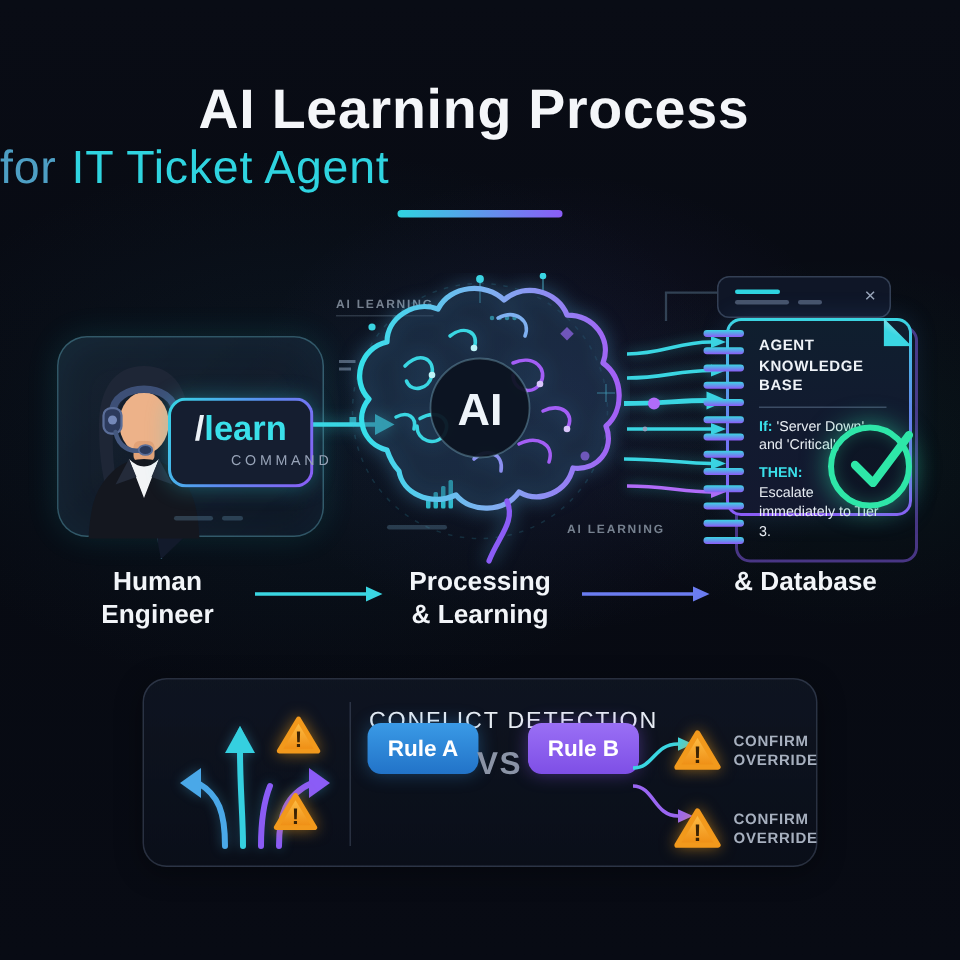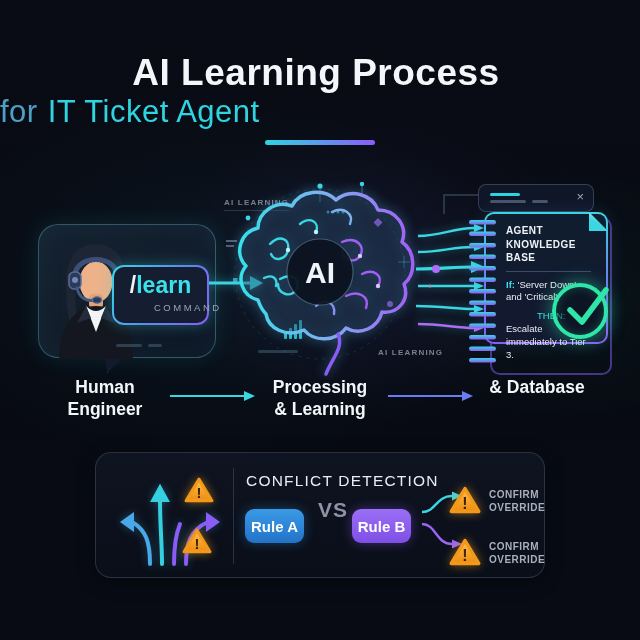--- a/index.html
+++ b/index.html
@@ -63,38 +63,38 @@
                linear-gradient(180deg,#3ad6e2 0%,#6b7cf0 55%,#8b5cf6 100%) border-box;
     box-shadow:0 0 18px rgba(80,140,220,.18); z-index:5; padding:10px 8px 8px 20px;}
   .fold{ position:absolute; right:-2px; top:-2px; width:19px; height:19px;
     background:linear-gradient(205deg,#bfeef4,#3ad6e2 60%); clip-path:polygon(0 0,100% 100%,0 100%);}
   .nb-h{ font-size:10px; font-weight:bold; color:#eef2f7; letter-spacing:.4px; line-height:1.35;}
   .nb-div{ margin:6px 0 5px 0; height:1px; background:rgba(140,170,200,.35); width:92%;}
   .nb-badge{ font-size:10px; font-weight:bold; color:#2fe8c9; letter-spacing:.4px;}
   .nb-rule{ margin-top:7px; font-size:9.5px; line-height:1.35; color:#e8edf3; width:84px;}
   .nb-rule .kw{ color:#3ae0ea; font-weight:bold;}
   .nb-then{ margin-top:6px; font-size:9.5px; line-height:1.35; color:#e8edf3; width:80px;}
-  .nb-then .kw{ color:#3ae0ea; font-weight:normal; display:block;margin-left:31px;}
+  .nb-then .kw{ color:#3ae0ea; font-weight:bold; display:block;}
   .check{ position:absolute; left:552px; top:283px; width:56px; height:56px; border-radius:50%;
     border:4px solid #2ee6a8; background:rgba(8,18,26,.45);
     box-shadow:0 0 18px rgba(46,230,168,.55), inset 0 0 10px rgba(46,230,168,.25); z-index:6;}
   .check svg{ position:absolute; left:4px; top:-3px; overflow:visible;}
   
   .step{ position:absolute; top:376px; width:160px; text-align:center; color:#f2f5f9;
     font-size:17.5px; font-weight:bold; line-height:1.28;}
   .step.s1{ left:25px;} .step.s2{ left:240px;} .step.s3{ left:457px;}
   
   .panel{ position:absolute; left:95px; top:452px; width:450px; height:126px; border-radius:16px;
     border:1px solid rgba(150,170,200,.22);
     background:linear-gradient(180deg, rgba(24,32,50,.45), rgba(12,18,30,.55));
     box-shadow:0 4px 18px rgba(0,0,0,.35);}
   .panel-divider{ position:absolute; left:233px; top:468px; width:1px; height:96px; background:rgba(150,170,200,.22);}
   .conflict-h{ position:absolute; left:246px; top:472px; font-size:15.5px; font-weight:normal;
     color:#e8edf3; letter-spacing:1.2px;}
-  .rule-btn{ position:absolute; top:509px; width:59px; height:34px; border-radius:9px; border:none;
+  .rule-btn{ position:absolute; top:482px; width:74px; height:34px; border-radius:9px; border:none;
     font-family:"Liberation Sans",sans-serif; font-size:15px; font-weight:bold; color:#fff; cursor:pointer;}
   .rule-a{ left:245px; background:linear-gradient(180deg,#3a9ae6,#2273c8); box-shadow:0 0 12px rgba(58,154,230,.35);}
   .rule-b{ left:352px; background:linear-gradient(180deg,#9a6ff5,#7e4fe6); box-shadow:0 0 12px rgba(139,92,246,.4);}
   .vs{ position:absolute; left:318px; top:498px; font-size:21px; font-weight:bold; color:#8b94a6; letter-spacing:1px;}
   .override{ position:absolute; font-size:10px; font-weight:bold; color:#a7b0bf; letter-spacing:.5px; line-height:1.3;}
   .ov1{ left:489px; top:488px;} .ov2{ left:489px; top:540px;}
   .warn{ position:absolute; overflow:visible; filter:drop-shadow(0 0 5px rgba(246,162,28,.55));}
   .warn text{ font-family:"Liberation Sans",sans-serif; font-weight:bold; fill:#3c2404;}
   svg{ display:block;}
   .abs{ position:absolute;}

